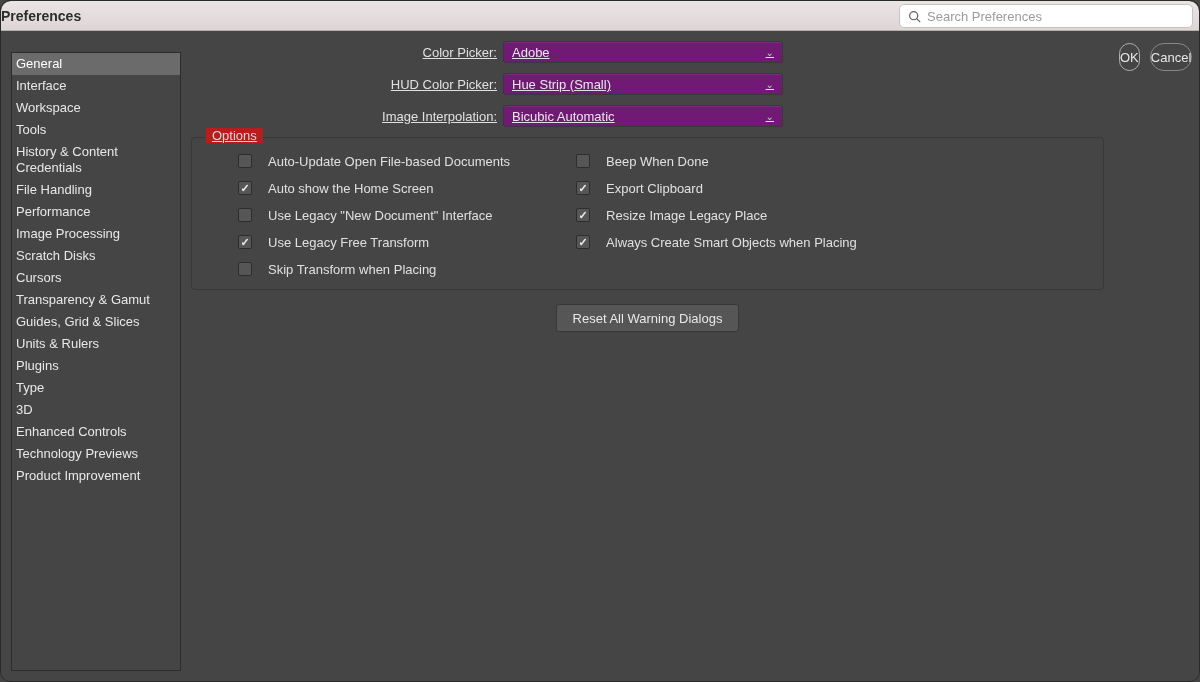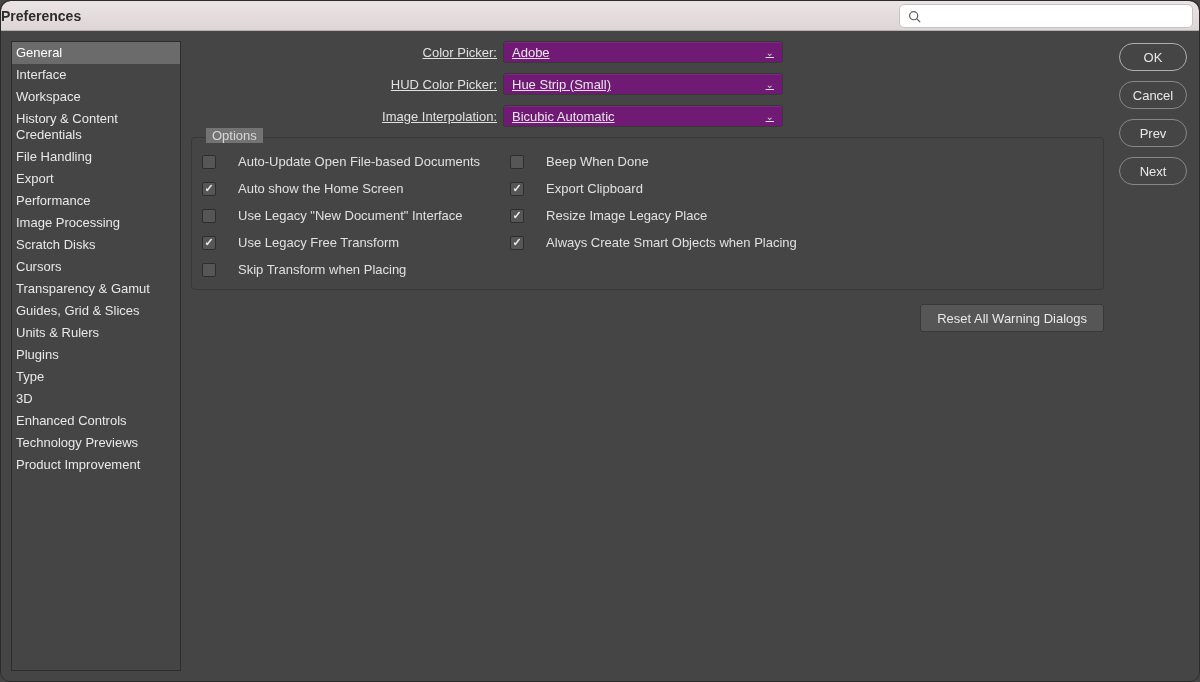--- a/index.html
+++ b/index.html
@@ -59,20 +59,21 @@
       display: flex;
       height: calc(100% - 30px);
       background: #454545;
       padding: 10px;
     }
     .sidebar {
       width: 170px;
       border: 1px solid #2c2c2c;
       background: #454545;
       overflow: hidden;
+      margin-top: 11px;
     }
     .sidebar-item {
       padding: 3px 6px 3px 4px;
       color: #e8e8e8;
       cursor: default;
       font-size: 13px;
       line-height: 16px;
     }
     .sidebar-item.selected {
       background: #6b6b6b;
@@ -83,21 +84,20 @@
       flex: 1;
       padding-left: 10px;
       display: flex;
     }
     .form-area { flex: 1; }
     .button-col {
       width: 85px;
       padding-left: 15px;
       padding-right: 2px;
       display: flex;
-      flex-direction: column;
       gap: 10px;
       padding-top: 2px;
     }
 
     .dropdown-row {
       display: flex;
       align-items: center;
       margin-bottom: 10px;
       text-decoration: underline;
     }
@@ -127,35 +127,36 @@
       border: 1px solid #383838;
       border-radius: 4px;
       margin-top: 4px;
       padding: 10px 10px 12px 10px;
       position: relative;
     }
     .options-legend {
       position: absolute;
       top: -10px;
       left: 14px;
-      background: #737373;
+      background: #b91c1c;
       padding: 0 6px;
       color: #d8d8d8;
+      text-decoration: underline;
     }
     .options-cols {
       display: flex;
       gap: 30px;
       padding-top: 6px;
     }
     .opt-col { display: flex; flex-direction: column; gap: 12px; }
 
     .checkbox-row {
       display: flex;
-      align-items: center;
-      gap: 22px;
+      gap: 16px;
+      margin-left: 36px;
     }
     .cb {
       width: 14px;
       height: 14px;
       border: 1px solid #2d2d2d;
       border-radius: 2px;
       background: #565656;
       display: flex;
       align-items: center;
       justify-content: center;
@@ -167,21 +168,21 @@
       font-size: 11px;
       color: #e8e8e8;
       line-height: 1;
       font-weight: bold;
     }
     .cb-label { color: #e0e0e0; }
 
     .reset-row {
       display: flex;
       gap: 18px;
-      justify-content: flex-end;
+      justify-content: center;
       margin-top: 14px;
     }
 
     .btn {
       height: 28px;
       border: 1px solid #888;
       border-radius: 14px;
       background: transparent;
       color: #e8e8e8;
       display: flex;
@@ -208,31 +209,32 @@
 
 <div class="titlebar">
   <span class="titlebar-title">Preferences</span>
   <div class="search-wrap">
     <span class="search-icon">
       <svg viewBox="0 0 16 16" fill="none" stroke-width="1.5">
           <circle cx="7" cy="7" r="5"></circle>
           <line x1="11" y1="11" x2="15" y2="15"></line>
         </svg>
     </span>
+    <input class="search-input" placeholder="Search Preferences" style="">
   </div>
 </div>
 
 <div class="main">
   <div class="sidebar" id="sidebar">
       <div class="sidebar-item selected">General</div>
       <div class="sidebar-item">Interface</div>
       <div class="sidebar-item">Workspace</div>
+      <div class="sidebar-item">Tools</div>
       <div class="sidebar-item">History &amp; Content Credentials</div>
       <div class="sidebar-item">File Handling</div>
-      <div class="sidebar-item">Export</div>
       <div class="sidebar-item">Performance</div>
       <div class="sidebar-item">Image Processing</div>
       <div class="sidebar-item">Scratch Disks</div>
       <div class="sidebar-item">Cursors</div>
       <div class="sidebar-item">Transparency &amp; Gamut</div>
       <div class="sidebar-item">Guides, Grid &amp; Slices</div>
       <div class="sidebar-item">Units &amp; Rulers</div>
       <div class="sidebar-item">Plugins</div>
       <div class="sidebar-item">Type</div>
       <div class="sidebar-item">3D</div>

